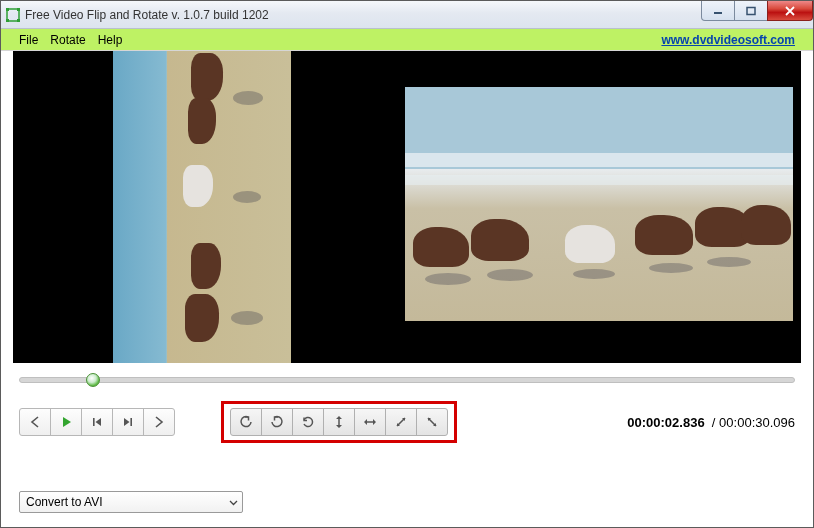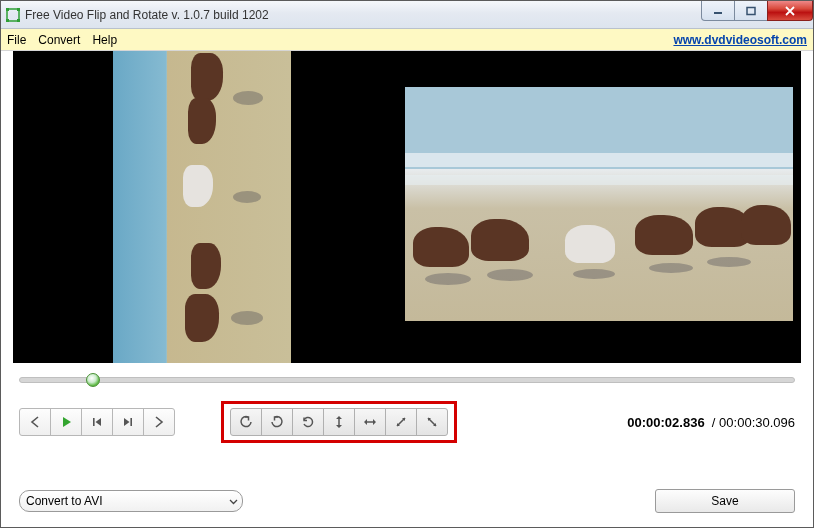--- a/index.html
+++ b/index.html
@@ -42,22 +42,22 @@
   .winbtn.close{
     width:46px;
     background:linear-gradient(#e88,#d94b3d 40%,#b11 60%,#d94b3d);
     border-color:#8a201c;border-bottom-right-radius:4px;
   }
   .winbtn svg{width:12px;height:10px}
   
   .menubar{
     height:22px;
     display:flex;align-items:center;
-    padding:0 6px;
-    background:#fef9c3;
+    padding:0 18px;
+    background:#bef264;
     border-bottom:1px solid #d6d6d6;
     position:relative;
   }
   .menubar span{margin-right:12px;cursor:default}
   .menubar .site-link{
     margin-left:auto;margin-right:0;
     color:#0645ad;text-decoration:underline;cursor:pointer;font-weight:bold;
   }
   
   .video-area{
@@ -114,21 +114,21 @@
   .highlight-box .ctl{background:linear-gradient(#f6f6f6,#e4e4e4);border-color:#b0b0b0}
   .time-text{margin-left:auto;font-size:13px}
   .time-text b{font-weight:700}
   
   .bottom-row{
     position:absolute;left:0;right:0;bottom:14px;
     display:flex;align-items:center;padding:0 18px;
   }
   .combo{
     width:224px;height:22px;
-    border:1px solid #9a9a9a;border-radius:10px;
+    border:1px solid #9a9a9a;border-radius:2px;
     background:linear-gradient(#fff,#f1f1f1);
     display:flex;align-items:center;padding:0 4px 0 6px;font-size:12px;
     justify-content:space-between;cursor:default;
   }
   .combo .arrow{display:flex}
   .save-btn{
     margin-left:auto;width:140px;height:24px;
     border:1px solid #9a9a9a;border-radius:3px;
     background:linear-gradient(#fdfdfd,#e9e9e9);
     display:flex;align-items:center;justify-content:center;font-size:12px;cursor:default;
@@ -162,21 +162,21 @@
     <div class="winbtn close">
       <svg viewBox="0 0 12 10">
           <path d="M2 1 L10 9 M10 1 L2 9" stroke="#fff" stroke-width="1.8"></path>
         </svg>
     </div>
   </div>
 </div>
 
 <div class="menubar">
   <span>File</span>
-  <span>Convert</span>
+  <span>Rotate</span>
   <span>Help</span>
   <span class="site-link">www.dvdvideosoft.com</span>
 </div>
 
 <div class="video-area">
   <div class="thumb-left">
     <div class="wave" style="left:0;top:0;width:54px;height:312px;background:linear-gradient(90deg,#6aa8c6,#8dbfd5)"></div>
     <div class="horse" style="left:70px;top:10px;width:48px;height:32px;transform:rotate(90deg)"></div>
     <div class="horse" style="left:66px;top:56px;width:46px;height:28px;transform:rotate(90deg)"></div>
     <div class="horse whitehorse" style="left:64px;top:120px;width:42px;height:30px;transform:rotate(90deg)"></div>
@@ -294,16 +294,13 @@
 
 <div class="bottom-row">
   <div class="combo">
     <span>Convert to AVI</span>
     <span class="arrow">
       <svg width="9" height="9" viewBox="0 0 9 9">
           <path d="M1 3 L4.5 6.5 L8 3" fill="none" stroke="#444" stroke-width="1.3"></path>
         </svg>
     </span>
   </div>
-  <div class="save-btn">
-    <span>Save</span>
-  </div>
 </div>
 
 </body></html>

